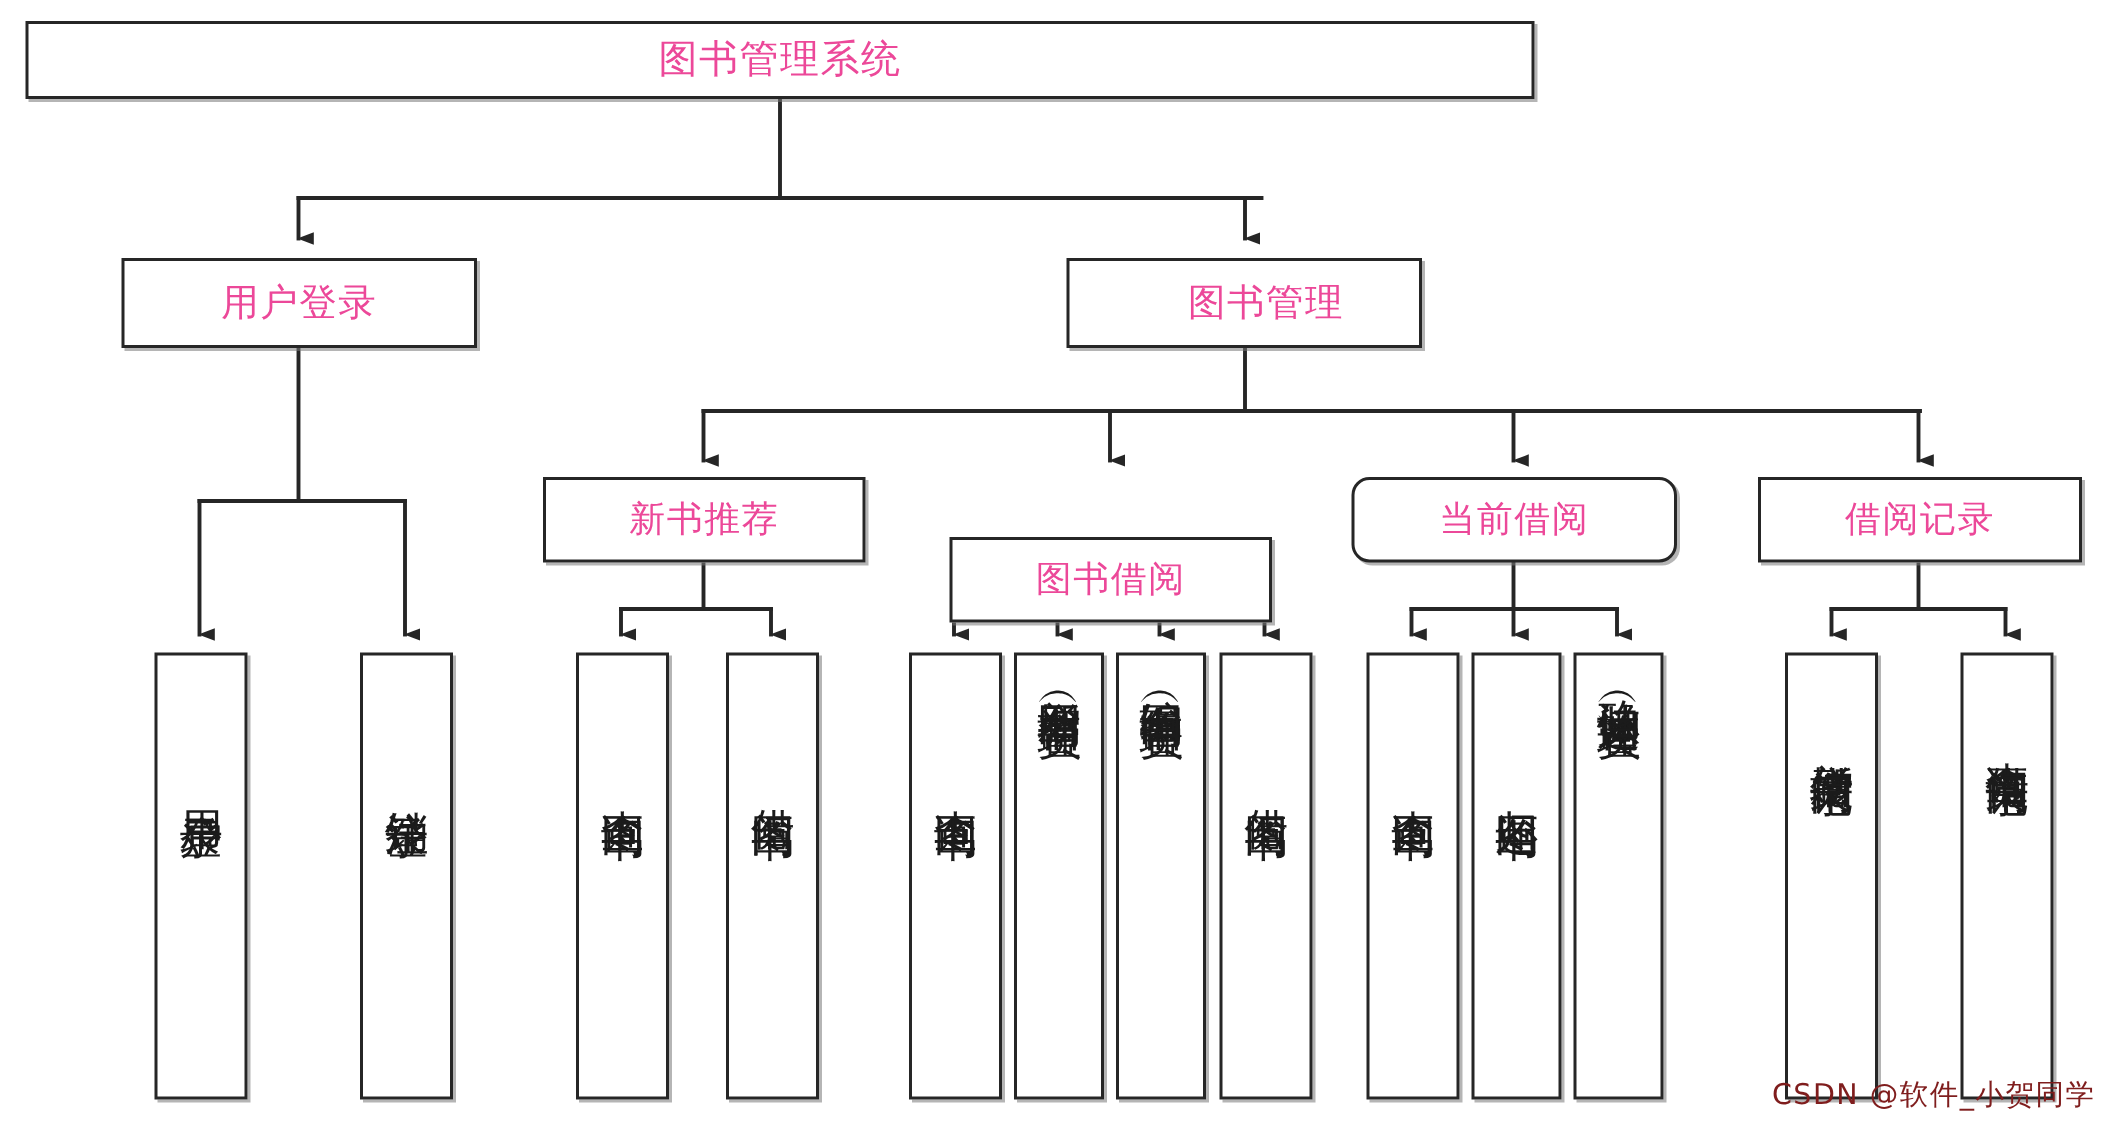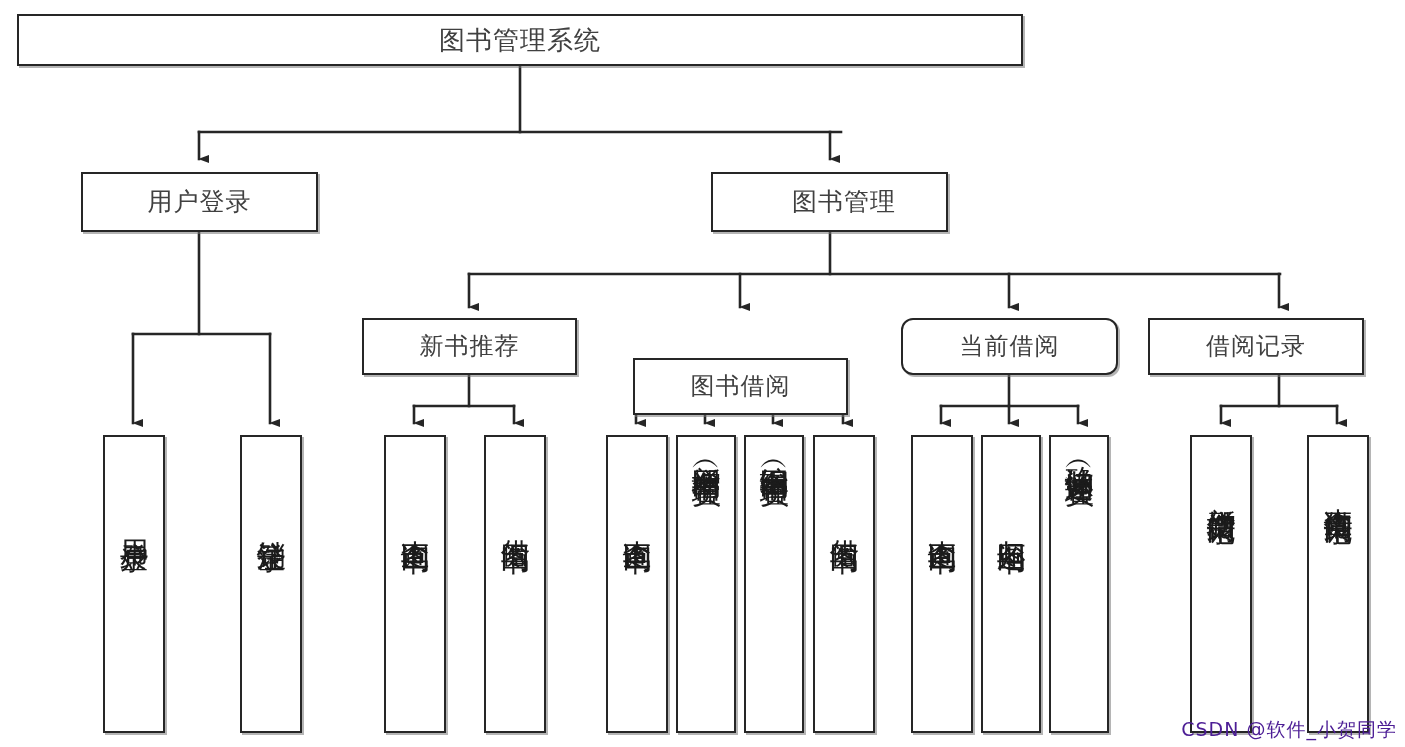--- a/index.html
+++ b/index.html
@@ -33,21 +33,21 @@
     display: flex;
     align-items: center;
     justify-content: center;
     color: #1b1b1b;
   }
   .node-label-h {
     font-size: 25px;
     line-height: 1.1;
     letter-spacing: 1px;
     white-space: nowrap;
-    color: #404040;
+    color: #ec4899;
   }
   .node-box.root .node-label-h { font-size: 26px; }
   .node-box.lvl2 .node-label-h { font-size: 25px; }
   .node-box.lvl3 .node-label-h { font-size: 24px; }
 
   .node-box.leaf {
     align-items: flex-start;
     justify-content: center;
     padding-top: 0px;
   }
@@ -63,21 +63,21 @@
   }
   .leaf.short .node-label-v { margin-top: 80px; }
   .leaf.mid .node-label-v { margin-top: 48px; }
   .leaf.long .node-label-v { margin-top: 6px; }
 
   .watermark {
     position: absolute;
     right: 8px;
     bottom: 4px;
     font-size: 19px;
-    color: #4c1d95;
+    color: #7f1d1d;
     letter-spacing: 1px;
     white-space: nowrap;
     pointer-events: none;
   }
 </style>
 </head>
 <body>
 
 <div id="diagram-root">
 
@@ -152,21 +152,21 @@
   </div>
 
   <div class="node-box lvl3" style="left:633px; top:318px; width:215px; height:57px;margin-top:40px;">
     <span class="node-label-h">图书借阅</span>
   </div>
 
   <div class="node-box lvl3" style="left:901px; top:318px; width:217px; height:57px;border-radius:12px;">
     <span class="node-label-h">当前借阅</span>
   </div>
 
-  <div class="node-box lvl3" style="left:1148px; top:318px; width:216px; height:57px;">
+  <div class="node-box lvl3" style="left:1172px; top:318px; width:216px; height:57px;">
     <span class="node-label-h">借阅记录</span>
   </div>
 
   <div class="node-box leaf short" style="left:103px; top:435px; width:62px; height:298px;">
     <span class="node-label-v">用户登录</span>
   </div>
 
   <div class="node-box leaf short" style="left:240px; top:435px; width:62px; height:298px;">
     <span class="node-label-v">注销登录</span>
   </div>

